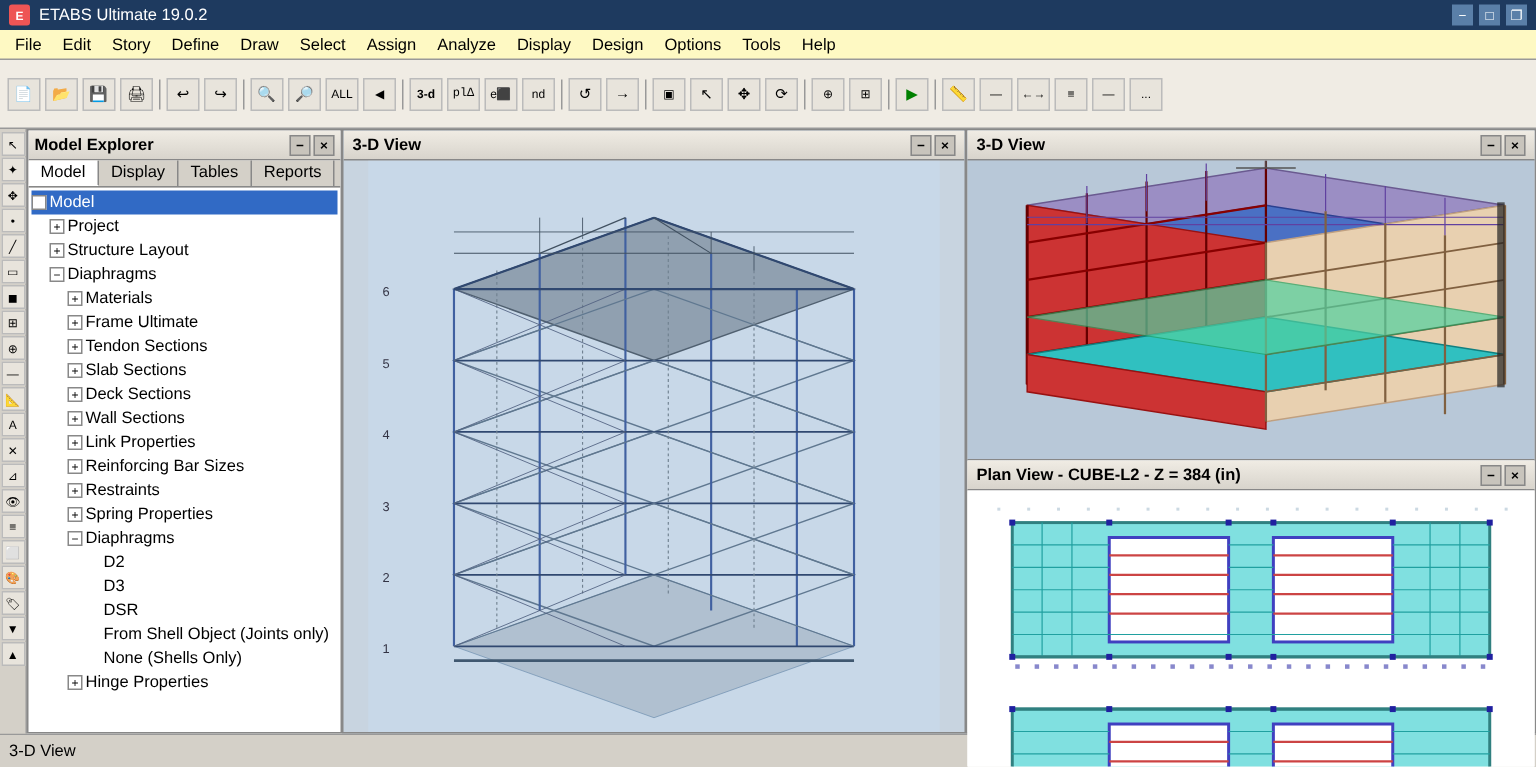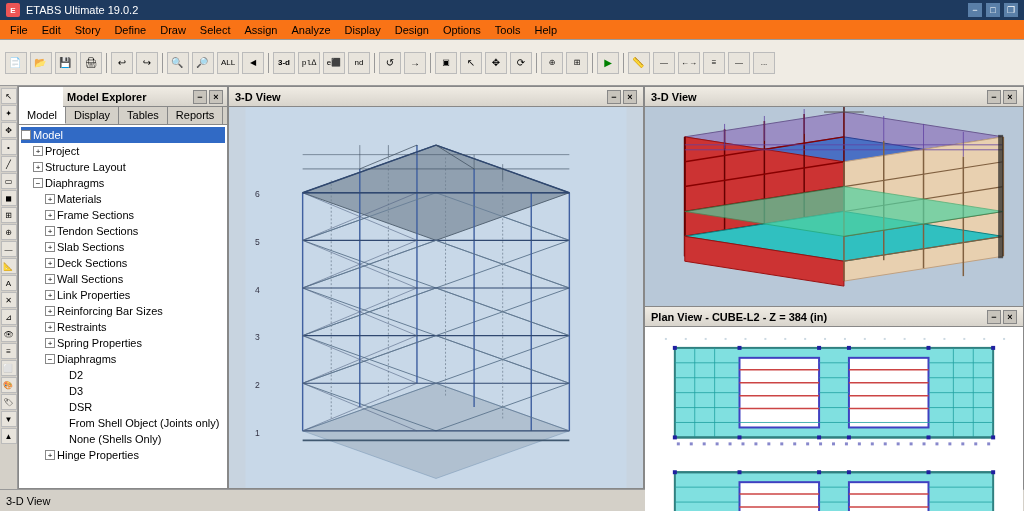--- a/index.html
+++ b/index.html
@@ -52,21 +52,21 @@
       font-size: 8px;
       color: white;
       display: flex;
       align-items: center;
       justify-content: center;
       font-weight: bold;
     }
 
     
     #menu-bar {
-      background: #f97316;
+      background: #fef9c3;
       height: 20px;
       display: flex;
       align-items: center;
       padding: 0 4px;
       border-bottom: 1px solid #999;
       gap: 2px;
     }
     #menu-bar .menu-item {
       padding: 2px 6px;
       cursor: pointer;
@@ -144,21 +144,20 @@
     #model-explorer .panel-header {
       background: linear-gradient(to bottom, #f0ece4, #d8d4cc);
       height: 20px;
       display: flex;
       align-items: center;
       padding: 0 4px;
       border-bottom: 1px solid #888;
       justify-content: space-between;
       font-weight: bold;
       font-size: 11px;
-      margin-left: 44px;
     }
     #model-explorer .panel-header .panel-controls {
       display: flex;
       gap: 2px;
     }
     #model-explorer .panel-header .panel-controls span {
       width: 14px;
       height: 14px;
       background: #c8c4bc;
       border: 1px solid #888;
@@ -467,21 +466,21 @@
           <span>Diaphragms</span>
         </div>
         <div class="tree-item">
           <span class="tree-indent" style="width: 24px; display: inline-block;"></span>
           <span class="tree-expand">+</span>
           <span>Materials</span>
         </div>
         <div class="tree-item">
           <span class="tree-indent" style="width: 24px; display: inline-block;"></span>
           <span class="tree-expand">+</span>
-          <span>Frame Sections</span>
+          <span>Frame Ultimate</span>
         </div>
         <div class="tree-item">
           <span class="tree-indent" style="width: 24px; display: inline-block;"></span>
           <span class="tree-expand">+</span>
           <span>Tendon Sections</span>
         </div>
         <div class="tree-item">
           <span class="tree-indent" style="width: 24px; display: inline-block;"></span>
           <span class="tree-expand">+</span>
           <span>Slab Sections</span>

